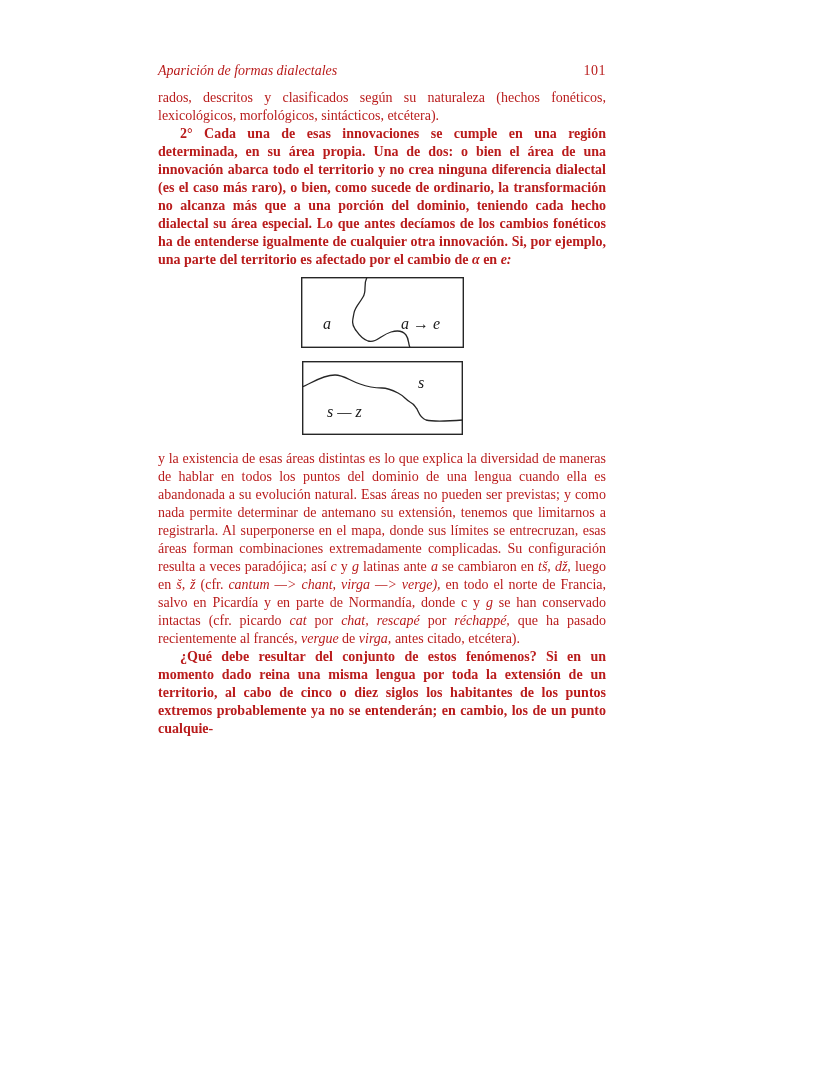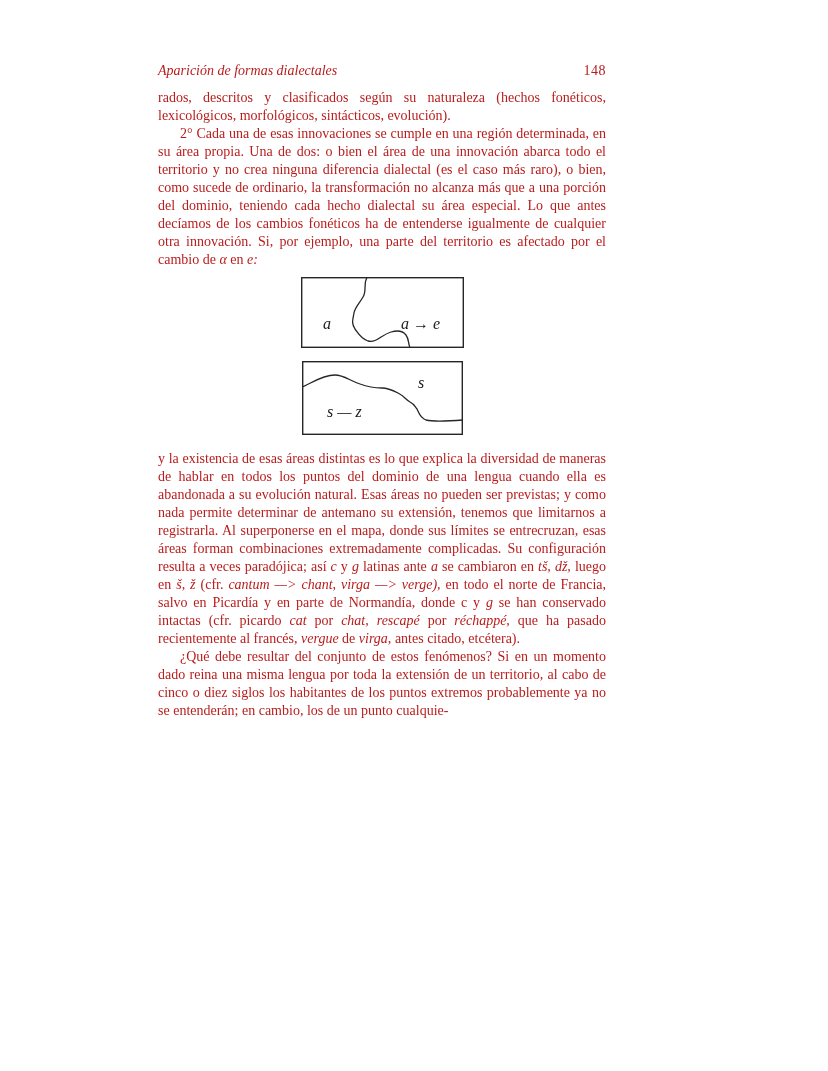--- a/index.html
+++ b/index.html
@@ -28,21 +28,21 @@
   }
   .running-title { font-style: italic; }
   .page-number { font-style: normal; letter-spacing: 0.5px; }
   p.para {
     margin: 0;
     font-size: 14px;
     line-height: 18px;
     text-align: justify;
     text-justify: inter-word;
   }
-  p.para.indent { text-indent: 22px; }
+  p.para.indent { text-indent: 22px; font-weight: bold; }
   i { font-style: italic; }
   .figure-block {
     display: block;
     text-align: center;
   }
   .figure-block.fig1 { margin: 8px auto 13px; width: 163px; }
   .figure-block.fig2 { margin: 13px auto 15px; width: 161px; }
   .figure-block svg { display: block; }
   .map-outline { fill: none; stroke: #262626; stroke-width: 1.4px; }
   .isogloss { fill: none; stroke: #262626; stroke-width: 1.3px; stroke-linecap: round; }
@@ -54,24 +54,24 @@
   }
 </style>
 </head>
 <body>
 
 <div class="page">
   <div class="content">
 
     <div class="page-header">
       <span class="running-title">Aparición de formas dialectales</span>
-      <span class="page-number">148</span>
+      <span class="page-number">101</span>
     </div>
 
-    <p class="para"><span>rados, descritos y clasificados según su naturaleza (hechos fonéticos, lexicológicos, morfológicos, sintácticos, evolución).</span></p>
+    <p class="para"><span>rados, descritos y clasificados según su naturaleza (hechos fonéticos, lexicológicos, morfológicos, sintácticos, etcétera).</span></p>
 
     <p class="para indent"><span>2° Cada una de esas innovaciones se cumple en una región determinada, en su área propia. Una de dos: o bien el área de una innovación abarca todo el territorio y no crea ninguna diferencia dialectal (es el caso más raro), o bien, como sucede de ordinario, la transformación no alcanza más que a una porción del dominio, teniendo cada hecho dialectal su área especial. Lo que antes decíamos de los cambios fonéticos ha de entenderse igualmente de cualquier otra innovación. Si, por ejemplo, una parte del territorio es afectado por el cambio de </span><i>α</i><span> en </span><i>e:</i></p>
 
     <div class="figure-block fig1">
       <svg width="163" height="71" viewBox="0 0 163 71">
         <rect class="map-outline" x="0.7" y="0.7" width="161.6" height="69.6"></rect>
         <path class="isogloss" d="M66,0 C62,8 66,14 62,20 C58,27 54,30 53,36 C52,42 50,46 54,52 C57,56 60,62 67,64 C76,66 80,58 90,55 C97,53 102,54 105,58 C108,62 107,66 109,71"></path>
         <text class="map-label" x="22" y="52">a</text>
         <text class="map-label" x="100" y="52">a → e</text>
       </svg>

